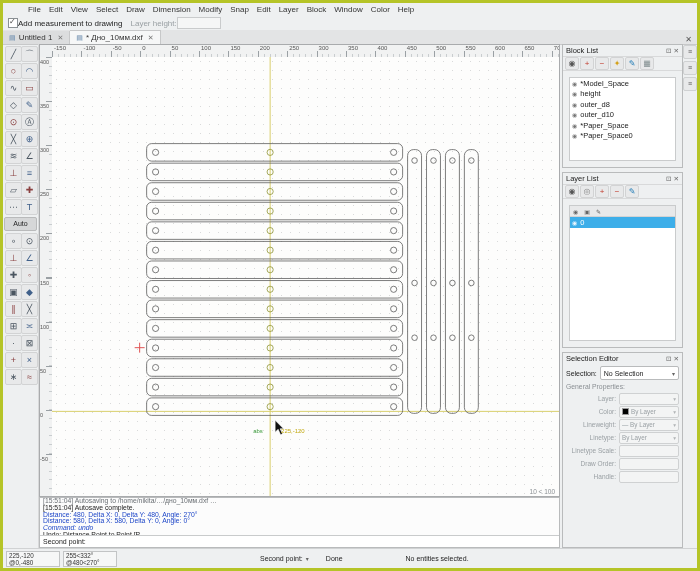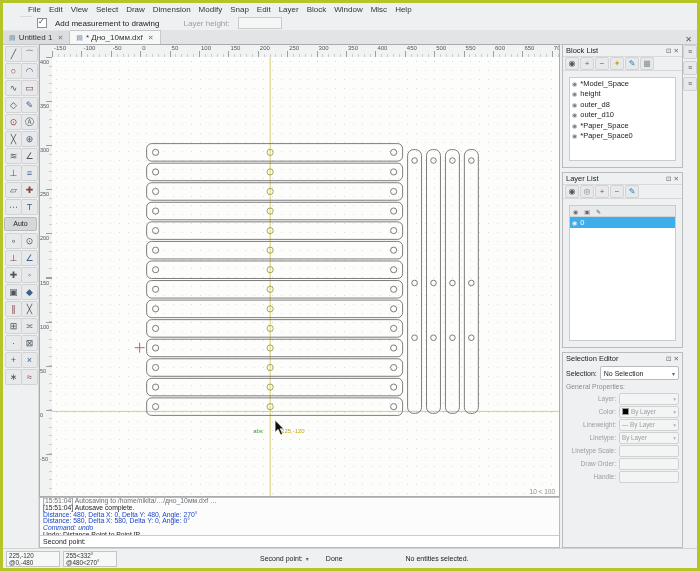--- a/index.html
+++ b/index.html
@@ -8,22 +8,22 @@
     border:3px solid #b5c427;background:#eef0f1;overflow:hidden;
     font-family:"Liberation Sans", sans-serif;color:#222;
     -webkit-font-smoothing:antialiased;
   }
   .abs{position:absolute;}
   
   .menubar{left:0;top:0;right:0;height:13px;display:flex;align-items:center;
     padding:0 4px;font-size:8px;background:#eef0f1;border-bottom:1px solid #d8d9da;margin-left:17px;}
   .menu-item{padding:1px 4px;white-space:nowrap;color:#333;}
   
-  .optionsbar{left:0;top:13px;right:0;height:14px;display:flex;align-items:center;gap:8px;
-    padding:0 5px;font-size:8px;border-bottom:4px solid #d946ef;background:#eef0f1;margin-left:29px;}
+  .optionsbar{left:0;top:13px;right:0;height:14px;display:flex;align-items:center;gap:0;
+    padding:0 5px;font-size:8px;border-bottom:4px solid #d946ef;background:#eef0f1;}
   .checkbox{width:8px;height:8px;border:1px solid #8a9094;background:#fff;display:inline-block;position:relative;}
   .checkbox.checked::after{content:"✓";position:absolute;top:-2px;left:0;font-size:8px;color:#444;}
   .muted{color:#9aa0a4;}
   .mini-input{width:42px;height:10px;background:#f5f6f6;border:1px solid #c9cbcc;display:inline-block;}
   
   .tabbar{left:0;top:27px;right:0;height:14px;display:flex;align-items:flex-end;
     background:#e3e4e5;border-bottom:1px solid #c7c8c9;}
   #tabs{display:flex;height:14px;margin-top:41px;}
   .tab{display:flex;align-items:center;gap:3px;font-size:8px;padding:0 6px;height:13px;margin-top:1px;
     border-right:1px solid #c7c8c9;background:#dcddde;box-sizing:border-box;color:#333;white-space:nowrap;}
@@ -124,21 +124,21 @@
     <span class="menu-item">View</span>
     <span class="menu-item">Select</span>
     <span class="menu-item">Draw</span>
     <span class="menu-item">Dimension</span>
     <span class="menu-item">Modify</span>
     <span class="menu-item">Snap</span>
     <span class="menu-item">Edit</span>
     <span class="menu-item">Layer</span>
     <span class="menu-item">Block</span>
     <span class="menu-item">Window</span>
-    <span class="menu-item">Misc</span>
+    <span class="menu-item">Color</span>
     <span class="menu-item">Help</span>
   </div>
 
 <div class="abs optionsbar">
   <span class="checkbox checked"></span>
   <span>Add measurement to drawing</span>
   <span style="width:8px"></span>
   <span class="muted">Layer height:</span>
   <span class="mini-input"></span>
 </div>

